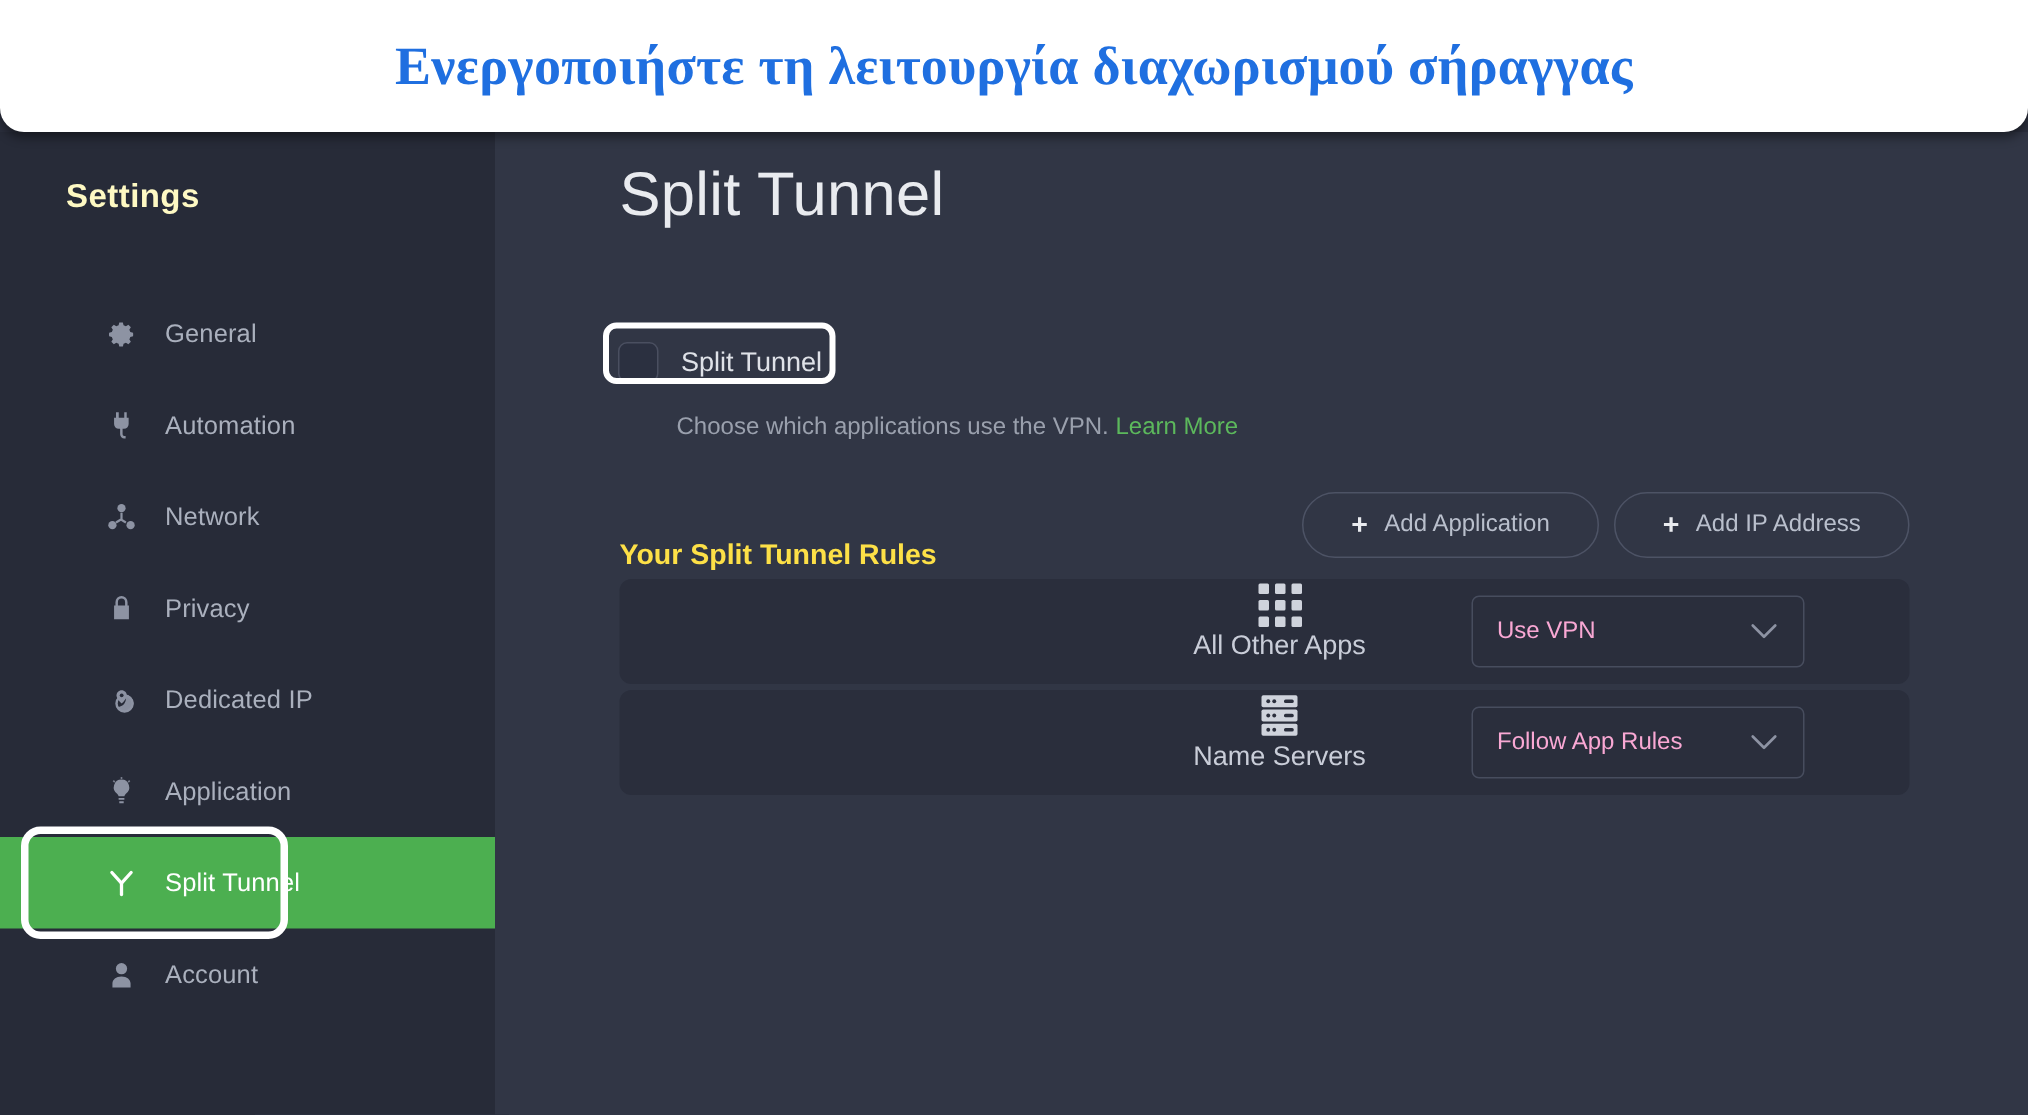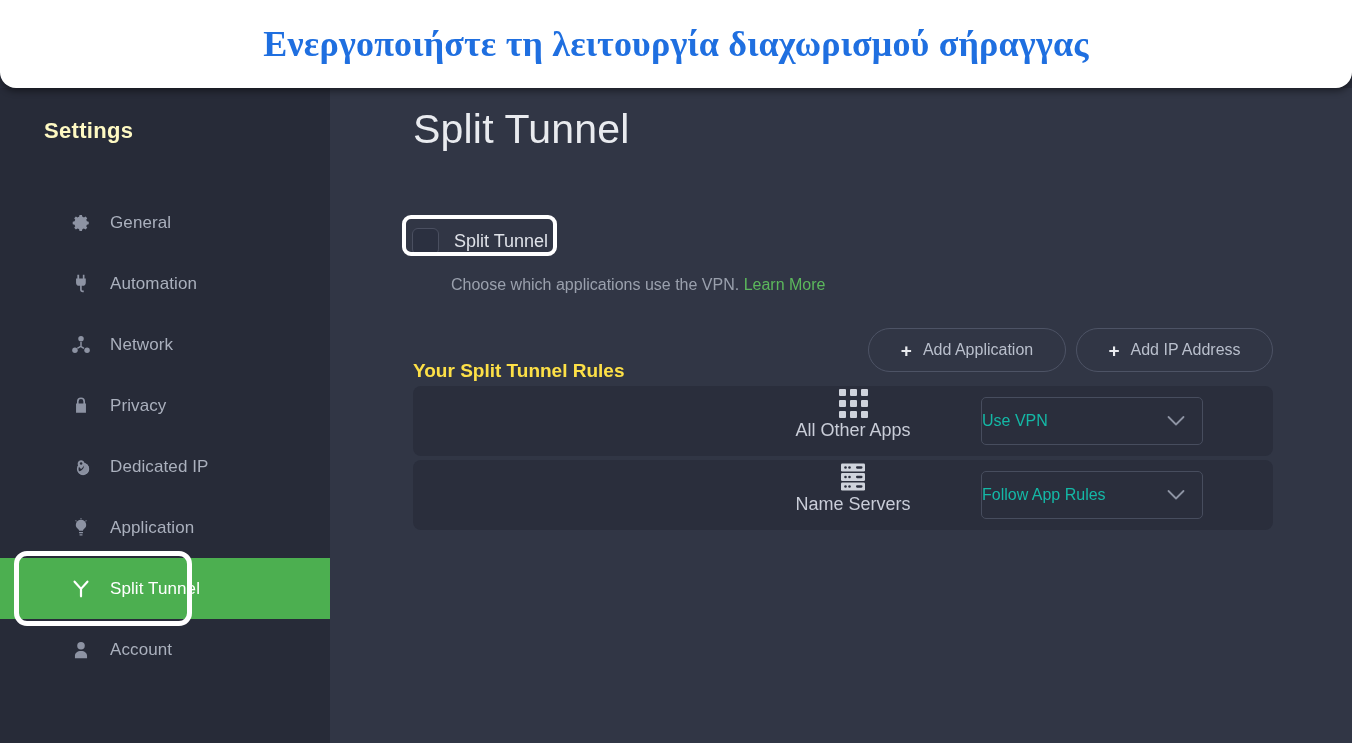--- a/index.html
+++ b/index.html
@@ -133,21 +133,21 @@
   .rule .ricon{
     width:34px;height:34px;margin-left:20px;flex:0 0 34px;
     display:flex;align-items:center;justify-content:center;color:#cfd3dc;
   }
   .rule .rname{margin-left:20px;font-size:18px;color:#c9cdd8;}
   .select{
     position:absolute;right:70px;top:11px;width:222px;height:48px;
     border:1px solid #474d5e;border-radius:5px;box-sizing:border-box;
     display:flex;align-items:center;
   }
-  .select .sval{font-size:16px;color:#14b8a6;text-align:right;}
+  .select .sval{margin-left:16px;font-size:16px;color:#f9a8d4;text-align:right;}
   .select .chev{
     position:absolute;right:17px;top:50%;transform:translateY(-50%);
     color:#8d93a3;display:flex;
   }
 
   .grid3 div{width:7px;height:7px;background:#cfd3dc;border-radius:1px;}
   .grid3{display:grid;grid-template-columns:repeat(3,7px);grid-template-rows:repeat(3,7px);gap:4px;}
 </style>
 </head>
 <body>

